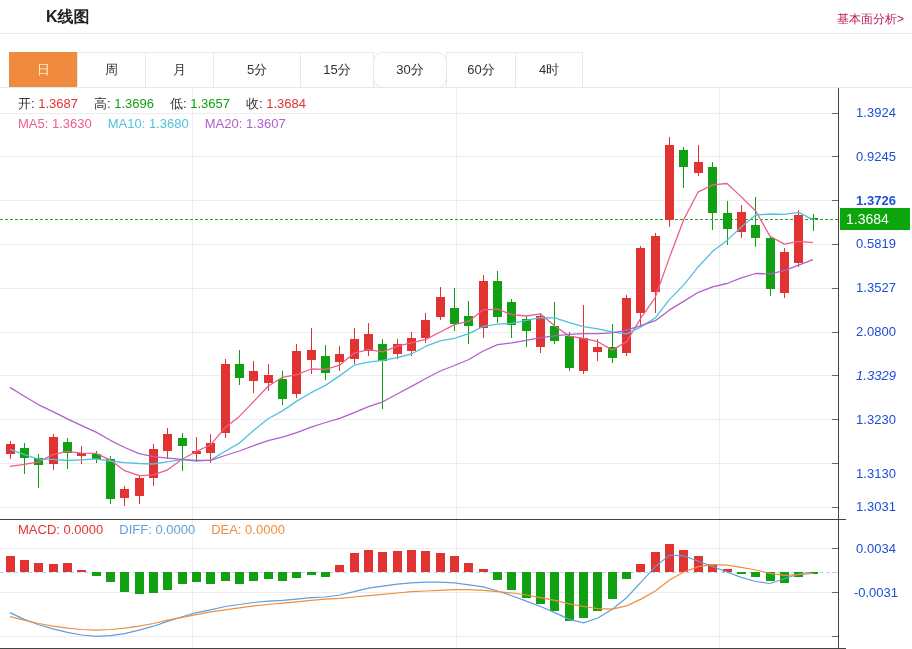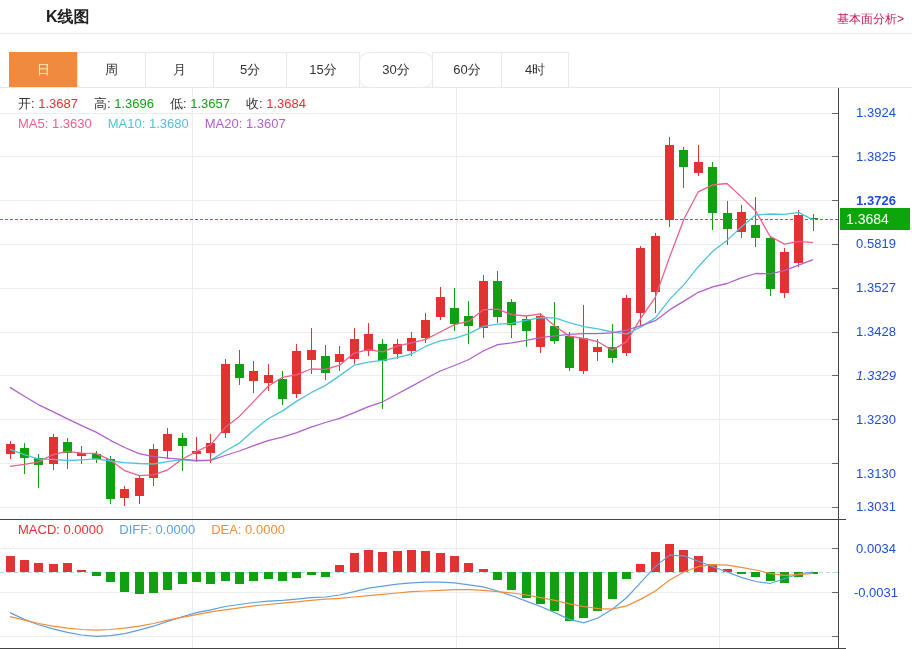--- a/index.html
+++ b/index.html
@@ -28,21 +28,21 @@
 
 <div class="stage">
   <div class="page-title">K线图</div>
   <a class="top-link">基本面分析&gt;</a>
   <div class="title-divider"></div>
 
   <div class="tab-bar">
       <div class="tab active" style="width: 69px;">日</div>
       <div class="tab" style="width: 69px;">周</div>
       <div class="tab" style="width: 69px;">月</div>
-      <div class="tab" style="width: 74px;">5分</div>
+      <div class="tab" style="width: 88px;">5分</div>
       <div class="tab" style="width: 74px;">15分</div>
       <div class="tab" style="width: 74px; border-radius: 10px;">30分</div>
       <div class="tab" style="width: 70px;">60分</div>
       <div class="tab" style="width: 68px;">4时</div>
     </div>
   <div class="tabs-underline"></div>
 
   <svg class="chart" width="912" height="649" viewBox="0 0 912 649">
       <line x1="0" y1="113" x2="838" y2="113" stroke="#ecedf1" stroke-width="1" shape-rendering="crispEdges"></line>
       <line x1="0" y1="156.8" x2="838" y2="156.8" stroke="#ecedf1" stroke-width="1" shape-rendering="crispEdges"></line>
@@ -256,25 +256,25 @@
       <line x1="832" y1="636.315" x2="838" y2="636.315" stroke="#666" stroke-width="1" shape-rendering="crispEdges"></line>
       <line x1="832" y1="572" x2="838" y2="572" stroke="#aed9ea" stroke-width="1" shape-rendering="crispEdges"></line>
     </svg>
 
   <div class="legend-row" style="top:95px;"><span class="legend-item"><span class="lbl">开: </span><span style="color: rgb(226, 51, 51);">1.3687</span></span><span class="legend-item"><span class="lbl">高: </span><span style="color: rgb(17, 160, 17);">1.3696</span></span><span class="legend-item"><span class="lbl">低: </span><span style="color: rgb(17, 160, 17);">1.3657</span></span><span class="legend-item"><span class="lbl">收: </span><span style="color: rgb(226, 51, 51);">1.3684</span></span></div>
   <div class="legend-row" style="top:116px;"><span class="legend-item"><span class="lbl" style="color: rgb(236, 95, 139);">MA5: </span><span style="color: rgb(236, 95, 139);">1.3630</span></span><span class="legend-item"><span class="lbl" style="color: rgb(79, 195, 220);">MA10: </span><span style="color: rgb(79, 195, 220);">1.3680</span></span><span class="legend-item"><span class="lbl" style="color: rgb(177, 96, 203);">MA20: </span><span style="color: rgb(177, 96, 203);">1.3607</span></span></div>
   <div class="legend-row" style="top:522px;"><span class="legend-item"><span class="lbl" style="color: rgb(226, 51, 51);">MACD: </span><span style="color: rgb(226, 51, 51);">0.0000</span></span><span class="legend-item"><span class="lbl" style="color: rgb(95, 159, 220);">DIFF: </span><span style="color: rgb(95, 159, 220);">0.0000</span></span><span class="legend-item"><span class="lbl" style="color: rgb(238, 143, 63);">DEA: </span><span style="color: rgb(238, 143, 63);">0.0000</span></span></div>
 
   <div id="price-axis">
       <div class="axis-label" style="top: 103px;">1.3924</div>
-      <div class="axis-label" style="top: 146.8px;">1.3825</div>
+      <div class="axis-label" style="top: 146.8px;">0.9245</div>
       <div class="axis-label" style="top: 190.6px; font-weight: bold;">1.3726</div>
       <div class="axis-label" style="top: 234.4px;">0.5819</div>
       <div class="axis-label" style="top: 278.2px;">1.3527</div>
-      <div class="axis-label" style="top: 322px;">1.3428</div>
+      <div class="axis-label" style="top: 322px;">2.0800</div>
       <div class="axis-label" style="top: 365.8px; font-style: italic;">1.3329</div>
       <div class="axis-label" style="top: 409.6px;">1.3230</div>
       <div class="axis-label" style="top: 464px;">1.3130</div>
       <div class="axis-label" style="top: 497.2px;">1.3031</div>
     </div>
   <div id="macd-axis">
       <div class="axis-label" style="top: 538.982px;">0.0034</div>
       <div class="axis-label" style="top: 582.987px;">-0.0031</div>
       <div class="axis-label" style="top: 626.315px; margin-top: 32px;">-0.0095</div>
     </div>

